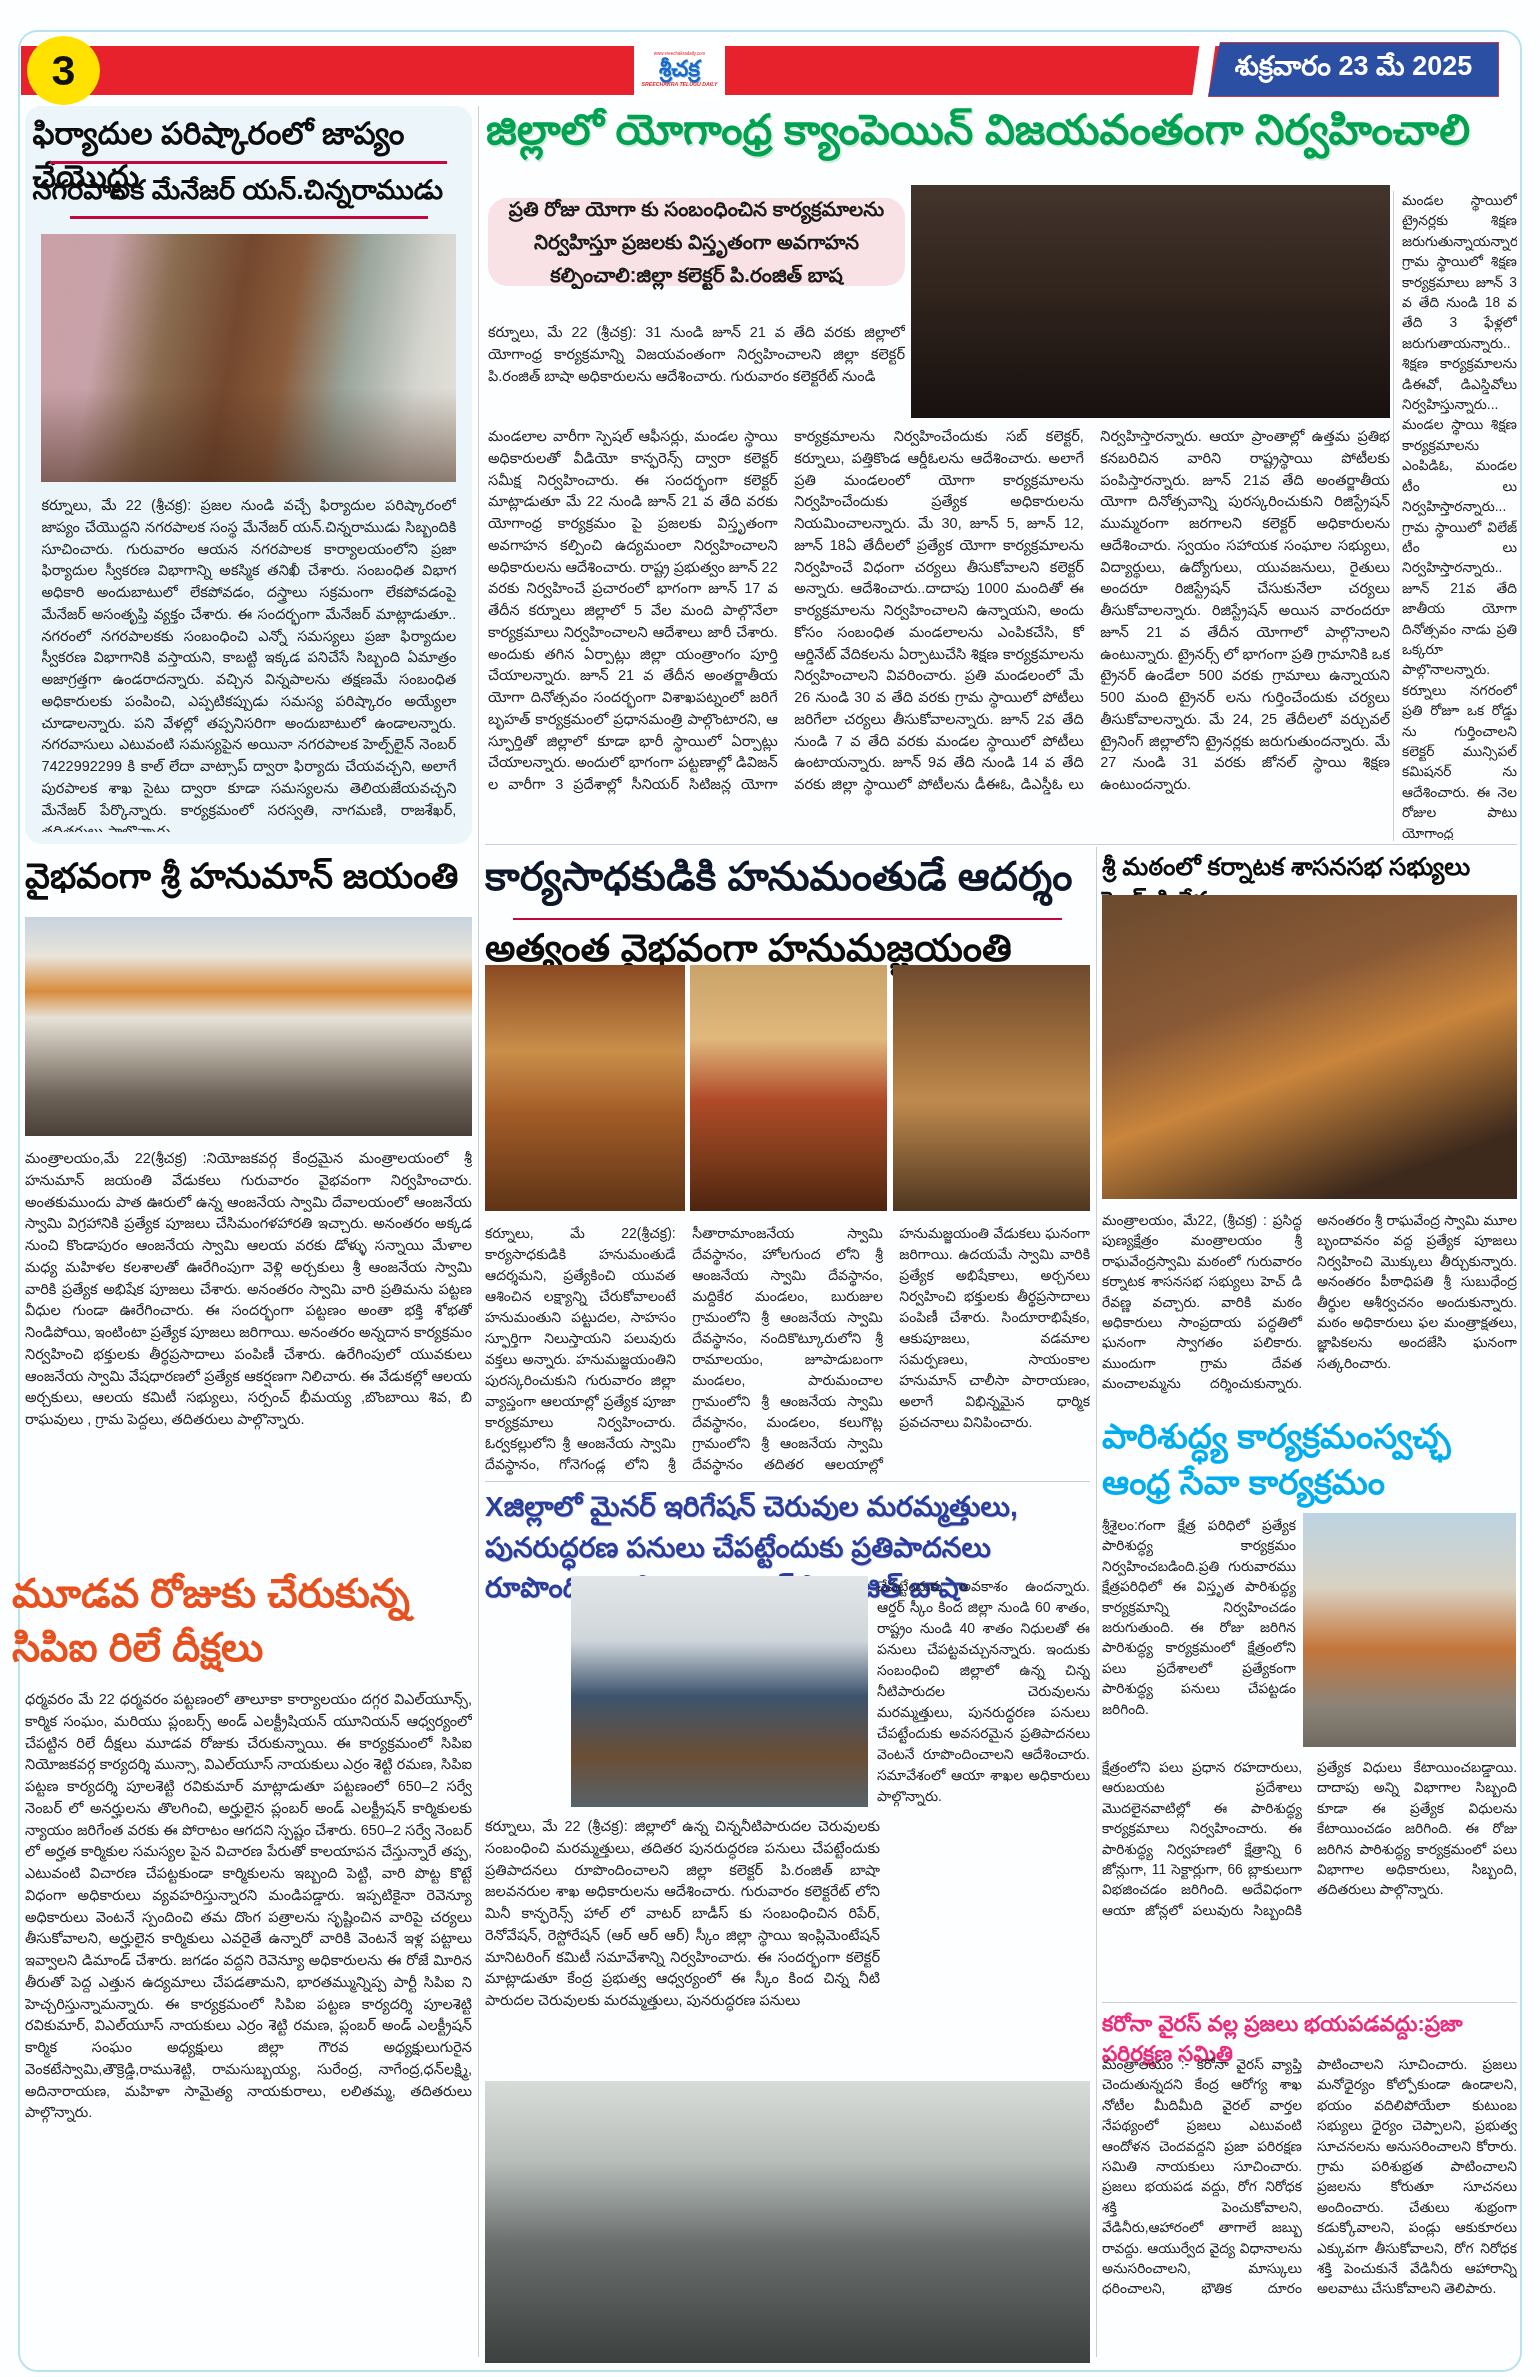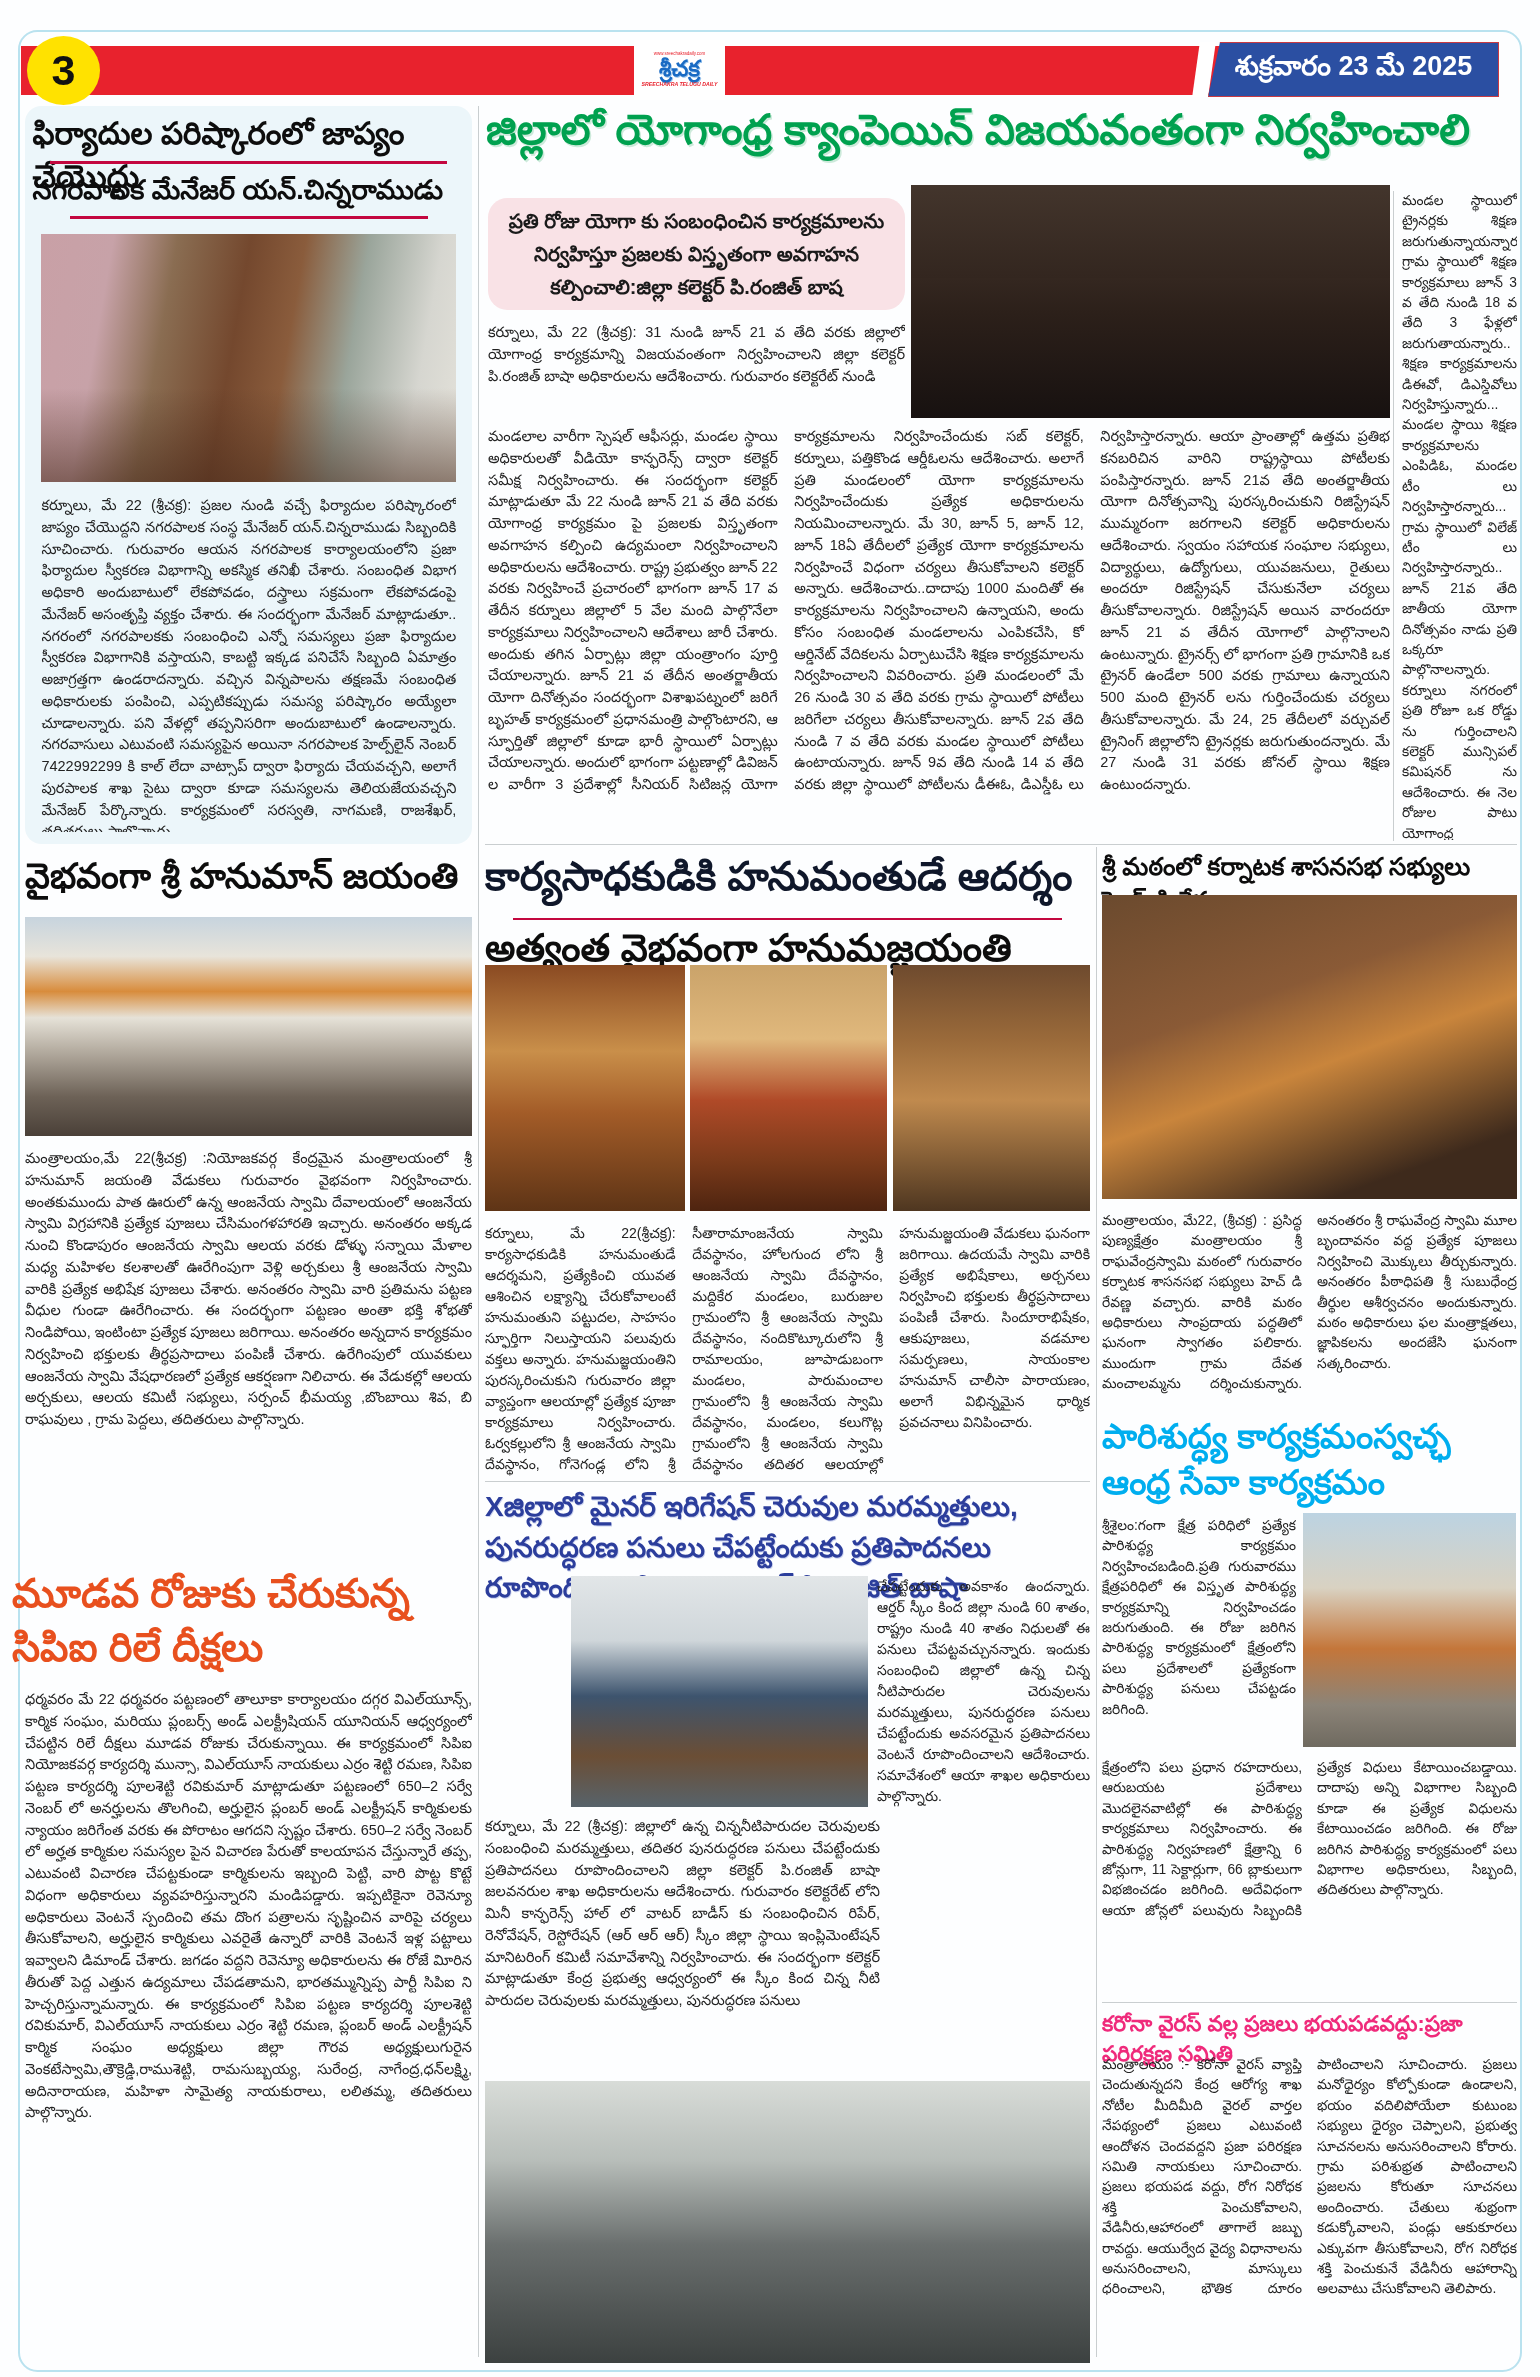--- a/index.html
+++ b/index.html
@@ -87,21 +87,21 @@
   <div class="panel1">
     <div class="hl hl-black" style="position:absolute;left:7.5px;top:10.4px;width:432px;font-size:31px;">ఫిర్యాదుల పరిష్కారంలో జాప్యం చేయొద్దు</div>
     <div class="redrule" style="position:absolute;left:25px;top:55px;width:397px;"></div>
     <div class="hl hl-black" style="position:absolute;left:7.5px;top:69px;width:432px;font-size:27px;font-weight:bold;">నగరపాలక మేనేజర్ యన్.చిన్నరాముడు</div>
     <div class="redrule" style="position:absolute;left:45px;top:110px;width:358px;"></div>
     <div class="photo ph1" style="left:16.4px;top:128px;width:415px;height:248px;"></div>
     <div class="body-txt" style="position:absolute;left:16.4px;top:389px;width:415px;height:337px;">కర్నూలు, మే 22 (శ్రీచక్ర): ప్రజల నుండి వచ్చే ఫిర్యాదుల పరిష్కారంలో జాప్యం చేయొద్దని నగరపాలక సంస్థ మేనేజర్ యన్.చిన్నరాముడు సిబ్బందికి సూచించారు. గురువారం ఆయన నగరపాలక కార్యాలయంలోని ప్రజా ఫిర్యాదుల స్వీకరణ విభాగాన్ని అకస్మిక తనిఖీ చేశారు. సంబంధిత విభాగ అధికారి అందుబాటులో లేకపోవడం, దస్త్రాలు సక్రమంగా లేకపోవడంపై మేనేజర్ అసంతృప్తి వ్యక్తం చేశారు. ఈ సందర్భంగా మేనేజర్ మాట్లాడుతూ.. నగరంలో నగరపాలకకు సంబంధించి ఎన్నో సమస్యలు ప్రజా ఫిర్యాదుల స్వీకరణ విభాగానికి వస్తాయని, కాబట్టి ఇక్కడ పనిచేసే సిబ్బంది ఏమాత్రం అజాగ్రత్తగా ఉండరాదన్నారు. వచ్చిన విన్నపాలను తక్షణమే సంబంధిత అధికారులకు పంపించి, ఎప్పటికప్పుడు సమస్య పరిష్కారం అయ్యేలా చూడాలన్నారు. పని వేళల్లో తప్పనిసరిగా అందుబాటులో ఉండాలన్నారు. నగరవాసులు ఎటువంటి సమస్యపైన అయినా నగరపాలక హెల్ప్‌లైన్ నెంబర్ 7422992299 కి కాల్ లేదా వాట్సాప్ ద్వారా ఫిర్యాదు చేయవచ్చని, అలాగే పురపాలక శాఖ సైటు ద్వారా కూడా సమస్యలను తెలియజేయవచ్చని మేనేజర్ పేర్కొన్నారు. కార్యక్రమంలో సరస్వతి, నాగమణి, రాజశేఖర్, తదితరులు పాల్గొన్నారు.</div>
   </div>
 
   <div class="hl hl-green abs" style="left:486px;top:106px;width:1014px;font-size:42px;">జిల్లాలో యోగాంధ్ర క్యాంపెయిన్ విజయవంతంగా నిర్వహించాలి</div>
-  <div class="highlight-box abs" style="left:488px;top:198px;width:417px;height:112px;">ప్రతి రోజు యోగా కు సంబంధించిన కార్యక్రమాలను నిర్వహిస్తూ ప్రజలకు విస్తృతంగా అవగాహన కల్పించాలి:జిల్లా కలెక్టర్ పి.రంజిత్ బాష</div>
+  <div class="highlight-box abs" style="left:488px;top:198px;width:417px;height:88px;">ప్రతి రోజు యోగా కు సంబంధించిన కార్యక్రమాలను నిర్వహిస్తూ ప్రజలకు విస్తృతంగా అవగాహన కల్పించాలి:జిల్లా కలెక్టర్ పి.రంజిత్ బాష</div>
   <div class="photo ph2" style="left:911px;top:185px;width:479px;height:233px;"></div>
   <div class="body-txt" style="position:absolute;left:488px;top:322px;width:417px;height:95px;">కర్నూలు, మే 22 (శ్రీచక్ర): 31 నుండి జూన్ 21 వ తేది వరకు జిల్లాలో యోగాంధ్ర కార్యక్రమాన్ని విజయవంతంగా నిర్వహించాలని జిల్లా కలెక్టర్ పి.రంజిత్ బాషా అధికారులను ఆదేశించారు. గురువారం కలెక్టరేట్ నుండి</div>
   <div class="body-txt cols3" style="position:absolute;left:488px;top:426px;width:902px;height:412px;">మండలాల వారీగా స్పెషల్ ఆఫీసర్లు, మండల స్థాయి అధికారులతో వీడియో కాన్ఫరెన్స్ ద్వారా కలెక్టర్ సమీక్ష నిర్వహించారు. ఈ సందర్భంగా కలెక్టర్ మాట్లాడుతూ మే 22 నుండి జూన్ 21 వ తేది వరకు యోగాంధ్ర కార్యక్రమం పై ప్రజలకు విస్తృతంగా అవగాహన కల్పించి ఉద్యమంలా నిర్వహించాలని అధికారులను ఆదేశించారు. రాష్ట్ర ప్రభుత్వం జూన్ 22 వరకు నిర్వహించే ప్రచారంలో భాగంగా జూన్ 17 వ తేదీన కర్నూలు జిల్లాలో 5 వేల మంది పాల్గొనేలా కార్యక్రమాలు నిర్వహించాలని ఆదేశాలు జారీ చేశారు. అందుకు తగిన ఏర్పాట్లు జిల్లా యంత్రాంగం పూర్తి చేయాలన్నారు. జూన్ 21 వ తేదీన అంతర్జాతీయ యోగా దినోత్సవం సందర్భంగా విశాఖపట్నంలో జరిగే బృహత్ కార్యక్రమంలో ప్రధానమంత్రి పాల్గొంటారని, ఆ స్ఫూర్తితో జిల్లాలో కూడా భారీ స్థాయిలో ఏర్పాట్లు చేయాలన్నారు. అందులో భాగంగా పట్టణాల్లో డివిజన్ ల వారీగా 3 ప్రదేశాల్లో సీనియర్ సిటిజన్ల యోగా కార్యక్రమాలను నిర్వహించేందుకు సబ్ కలెక్టర్, కర్నూలు, పత్తికొండ ఆర్డీఓలను ఆదేశించారు. అలాగే ప్రతి మండలంలో యోగా కార్యక్రమాలను నిర్వహించేందుకు ప్రత్యేక అధికారులను నియమించాలన్నారు. మే 30, జూన్ 5, జూన్ 12, జూన్ 18ఏ తేదీలలో ప్రత్యేక యోగా కార్యక్రమాలను నిర్వహించే విధంగా చర్యలు తీసుకోవాలని కలెక్టర్ అన్నారు. ఆదేశించారు..దాదాపు 1000 మందితో ఈ కార్యక్రమాలను నిర్వహించాలని ఉన్నాయని, అందు కోసం సంబంధిత మండలాలను ఎంపికచేసి, కో ఆర్డినేట్ వేదికలను ఏర్పాటుచేసి శిక్షణ కార్యక్రమాలను నిర్వహించాలని వివరించారు. ప్రతి మండలంలో మే 26 నుండి 30 వ తేది వరకు గ్రామ స్థాయిలో పోటీలు జరిగేలా చర్యలు తీసుకోవాలన్నారు. జూన్ 2వ తేది నుండి 7 వ తేది వరకు మండల స్థాయిలో పోటీలు ఉంటాయన్నారు. జూన్ 9వ తేది నుండి 14 వ తేది వరకు జిల్లా స్థాయిలో పోటీలను డీఈఓ, డిఎస్డీఓ లు నిర్వహిస్తారన్నారు. ఆయా ప్రాంతాల్లో ఉత్తమ ప్రతిభ కనబరిచిన వారిని రాష్ట్రస్థాయి పోటీలకు పంపిస్తారన్నారు. జూన్ 21వ తేది అంతర్జాతీయ యోగా దినోత్సవాన్ని పురస్కరించుకుని రిజిస్ట్రేషన్ ముమ్మరంగా జరగాలని కలెక్టర్ అధికారులను ఆదేశించారు. స్వయం సహాయక సంఘాల సభ్యులు, విద్యార్థులు, ఉద్యోగులు, యువజనులు, రైతులు అందరూ రిజిస్ట్రేషన్ చేసుకునేలా చర్యలు తీసుకోవాలన్నారు. రిజిస్ట్రేషన్ అయిన వారందరూ జూన్ 21 వ తేదీన యోగాలో పాల్గొనాలని ఉంటున్నారు. ట్రైనర్స్ లో భాగంగా ప్రతి గ్రామానికి ఒక ట్రైనర్ ఉండేలా 500 వరకు గ్రామాలు ఉన్నాయని 500 మంది ట్రైనర్ లను గుర్తించేందుకు చర్యలు తీసుకోవాలన్నారు. మే 24, 25 తేదీలలో వర్చువల్ ట్రైనింగ్ జిల్లాలోని ట్రైనర్లకు జరుగుతుందన్నారు. మే 27 నుండి 31 వరకు జోనల్ స్థాయి శిక్షణ ఉంటుందన్నారు.</div>
   <div class="body-sm" style="position:absolute;left:1402px;top:191px;width:115px;height:649px;">మండల స్థాయిలో ట్రైనర్లకు శిక్షణ జరుగుతున్నాయన్నారు.. గ్రామ స్థాయిలో శిక్షణ కార్యక్రమాలు జూన్ 3 వ తేది నుండి 18 వ తేది 3 ఫేళ్లలో జరుగుతాయన్నారు.. శిక్షణ కార్యక్రమాలను డిఈవో, డిఎస్డివోలు నిర్వహిస్తున్నారు... మండల స్థాయి శిక్షణ కార్యక్రమాలను ఎంపిడిఓ, మండల టీం లు నిర్వహిస్తారన్నారు... గ్రామ స్థాయిలో విలేజ్ టీం లు నిర్వహిస్తారన్నారు.. జూన్ 21వ తేది జాతీయ యోగా దినోత్సవం నాడు ప్రతి ఒక్కరూ పాల్గొనాలన్నారు. కర్నూలు నగరంలో ప్రతి రోజూ ఒక రోడ్డు ను గుర్తించాలని కలెక్టర్ మున్సిపల్ కమిషనర్ ను ఆదేశించారు. ఈ నెల రోజుల పాటు యోగాంధ్ర క్యాంపెయిన్ ను జిల్లాలో విజయవంతంగా నిర్వహించేలా అధికారులు ప్రత్యేక దృష్టి పెట్టాలని కలెక్టర్ ఆదేశించారు. డిఈఓ జాయింట్ కలెక్టర్ పా. ఓ.ఎస్డి, ఆర్టీసి సబ్ కలెక్టర్ మోర్తు భరద్వాజ్, కర్నూలు ఆర్డీఓ సుందీప్, పత్తికొండ ఆర్డీఓలు వివిధ శాఖల అధికారులు పాల్గొన్నారు..</div>
 
   <div class="hl hl-black abs" style="left:25px;top:856px;width:447px;font-size:35px;">వైభవంగా శ్రీ హనుమాన్ జయంతి</div>
   <div class="photo ph3" style="left:25px;top:917px;width:447px;height:219px;"></div>
   <div class="body-txt" style="position:absolute;left:25px;top:1148px;width:447px;height:409px;">మంత్రాలయం,మే 22(శ్రీచక్ర) :నియోజకవర్గ కేంద్రమైన మంత్రాలయంలో శ్రీ హనుమాన్ జయంతి వేడుకలు గురువారం వైభవంగా నిర్వహించారు. అంతకుముందు పాత ఊరులో ఉన్న ఆంజనేయ స్వామి దేవాలయంలో ఆంజనేయ స్వామి విగ్రహానికి ప్రత్యేక పూజలు చేసిమంగళహారతి ఇచ్చారు. అనంతరం అక్కడ నుంచి కొండాపురం ఆంజనేయ స్వామి ఆలయ వరకు డోళ్ళు సన్నాయి మేళాల మధ్య మహిళల కలశాలతో ఊరేగింపుగా వెళ్లి అర్చకులు శ్రీ ఆంజనేయ స్వామి వారికి ప్రత్యేక అభిషేక పూజలు చేశారు. అనంతరం స్వామి వారి ప్రతిమను పట్టణ వీధుల గుండా ఊరేగించారు. ఈ సందర్భంగా పట్టణం అంతా భక్తి శోభతో నిండిపోయి, ఇంటింటా ప్రత్యేక పూజలు జరిగాయి. అనంతరం అన్నదాన కార్యక్రమం నిర్వహించి భక్తులకు తీర్థప్రసాదాలు పంపిణీ చేశారు. ఉరేగింపులో యువకులు ఆంజనేయ స్వామి వేషధారణలో ప్రత్యేక ఆకర్షణగా నిలిచారు. ఈ వేడుకల్లో ఆలయ అర్చకులు, ఆలయ కమిటీ సభ్యులు, సర్పంచ్ భీమయ్య ,బొంబాయి శివ, బి రాఘవులు , గ్రామ పెద్దలు, తదితరులు పాల్గొన్నారు.</div>
 
   <div class="hl hl-orange abs" style="left:12px;top:1566px;width:447px;font-size:40px;line-height:1.35;">మూడవ రోజుకు చేరుకున్న సిపిఐ రిలే దీక్షలు</div>

